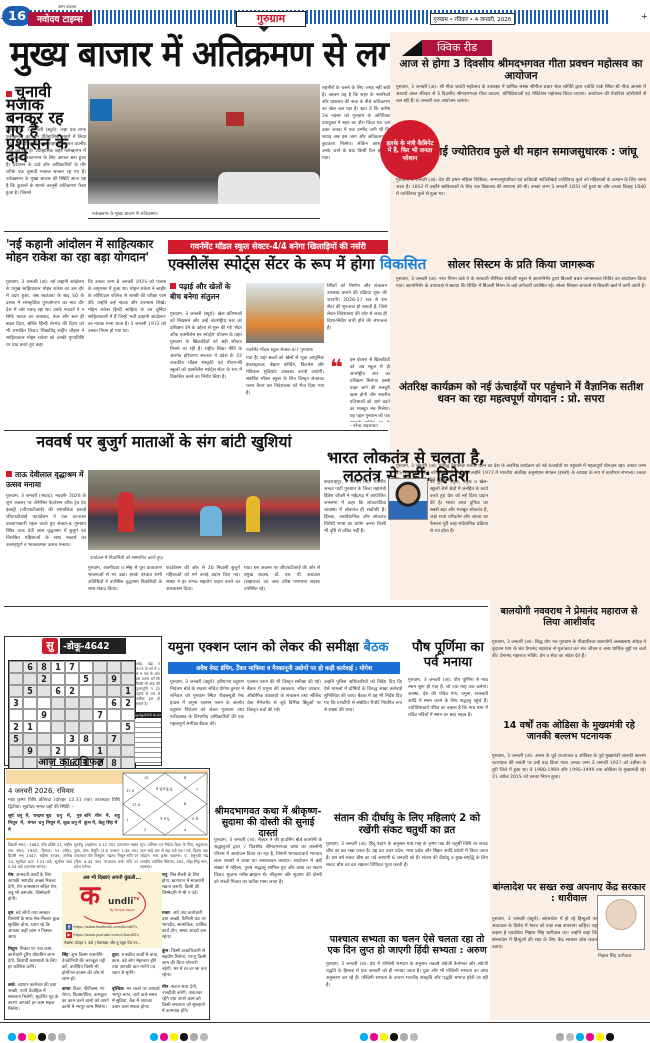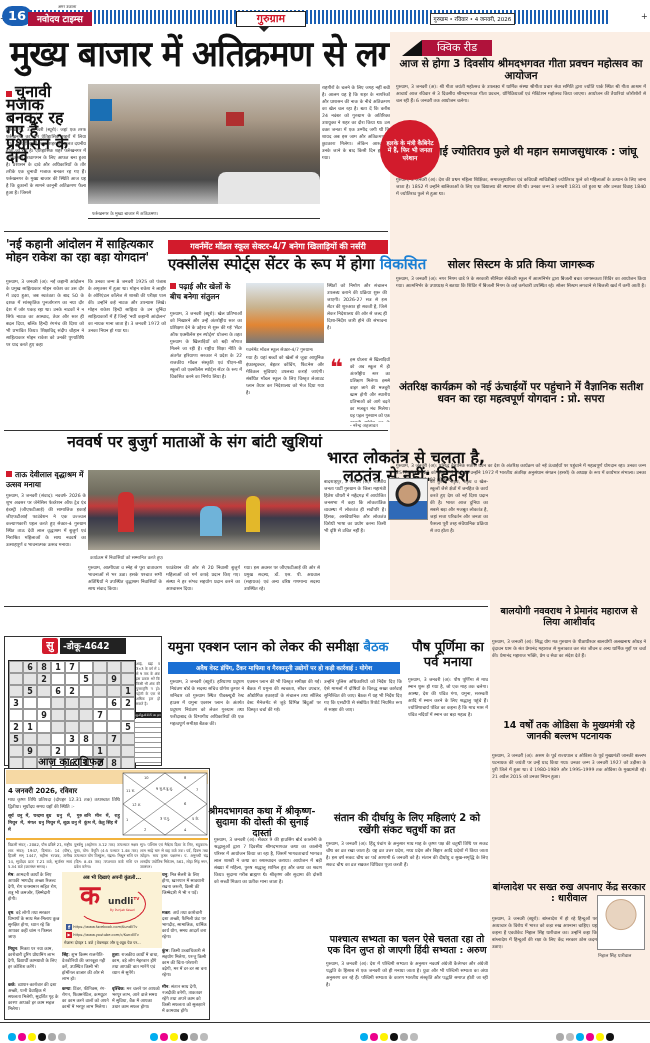--- a/index.html
+++ b/index.html
@@ -89,38 +89,38 @@
 <div class="abs rule" style="left:88px;top:218px;width:232px;height:0.5px"></div>
 <div class="abs col-text" style="left:322px;top:84px;width:68px;height:145px">राहगीरों के चलने के लिए जगह नहीं बची है। आलम यह है कि शहर के नागरिकों और प्रशासन की नाक के नीचे अतिक्रमण का खेल चल रहा है। बता दें कि करीब 24 नवंबर को गुरुग्राम के अतिरिक्त उपायुक्त ने शहर का दौरा किया था। उस वक्त जनता में एक उम्मीद जगी थी कि शायद अब इस जाम और अतिक्रमण से छुटकारा मिलेगा। लेकिन आश्वासन, उनके जाने के बाद किसी दिन हवा हो गया।</div>
 <div class="abs quote-circle" style="left:380px;top:120px;width:60px;height:60px;font-size:6px;padding:6px">हलके के मंत्री कैबिनेट में हैं, फिर भी जनता परेशान</div>
 
 <div class="abs" style="left:4px;top:231px;width:384px;height:1px;background:#333"></div>
 
 <div class="abs story-h" style="left:6px;top:238px;width:160px;font-size:11.5px;text-align:left">'नई कहानी आंदोलन में साहित्यकार मोहन राकेश का रहा बड़ा योगदान'</div>
 <div class="abs col-text" style="left:6px;top:278px;width:78px;height:150px">गुरुग्राम, 3 जनवरी (अ): नई कहानी आंदोलन के प्रमुख साहित्यकार मोहन राकेश का उस दौर में उदय हुआ, जब स्वतंत्रता के बाद 50 के दशक में सांस्कृतिक पुनर्जागरण का नया दौर देश में जोर पकड़ रहा था। उनके नाटकों ने न सिर्फ नाटक का आस्वाद, तेवर और स्तर ही बदल दिया, बल्कि हिन्दी रंगमंच की दिशा को भी प्रभावित किया। शिक्षाविद् संदीप चौहान ने साहित्यकार मोहन राकेश को उनकी पुण्यतिथि पर याद करते हुए कहा</div>
 <div class="abs col-text" style="left:88px;top:278px;width:78px;height:150px">कि उनका जन्म 8 जनवरी 1925 को पंजाब के अमृतसर में हुआ था। मोहन राकेश ने लाहौर के ओरिएंटल कॉलेज से शास्त्री की परीक्षा पास की। उन्होंने कई नाटक और उपन्यास लिखे। मोहन राकेश हिन्दी साहित्य के उन चुनिंदा साहित्यकारों में हैं जिन्हें 'नयी कहानी आंदोलन' का नायक माना जाता है। 3 जनवरी 1972 को उनका निधन हो गया था।</div>
 
-<div class="abs redband" style="left:168px;top:240px;width:220px;height:14px;font-size:8px;line-height:14px">गवर्नमेंट मॉडल स्कूल सेक्टर-4/7 बनेगा खिलाड़ियों की नर्सरी</div>
+<div class="abs redband" style="left:168px;top:240px;width:220px;height:14px;font-size:8px;line-height:14px">गवर्नमेंट मॉडल स्कूल सेक्टर-4/4 बनेगा खिलाड़ियों की नर्सरी</div>
 <div class="abs story-h" style="left:168px;top:256px;width:222px;font-size:15px;text-align:left;white-space:nowrap">
   <span>एक्सीलेंस स्पोर्ट्स सेंटर के रूप में होगा</span>
   <span style="color:#1a7fd4">विकसित</span>
 </div>
 <div class="abs sub-bullet" style="left:170px;top:282px;width:72px;font-size:7.5px;line-height:10px">पढ़ाई और खेलों के बीच बनेगा संतुलन</div>
 <div class="abs col-text" style="left:170px;top:310px;width:72px;height:118px">गुरुग्राम, 3 जनवरी (ब्यूरो): खेल प्रतिभाओं को निखारने और उन्हें अंतर्राष्ट्रीय स्तर का प्रशिक्षण देने के उद्देश्य से शुरू की गई 'सेंटर ऑफ एक्सीलेंस इन स्पोर्ट्स' योजना के तहत गुरुग्राम के खिलाड़ियों को बड़ी सौगात मिलने जा रही है। राष्ट्रीय शिक्षा नीति के अंतर्गत हरियाणा सरकार ने प्रदेश के 22 राजकीय मॉडल संस्कृति एवं पीएम-श्री स्कूलों को एक्सीलेंस स्पोर्ट्स सेंटर के रूप में विकसित करने का निर्णय लिया है।</div>
 <div class="abs photo" style="left:246px;top:283px;width:78px;height:60px;background:linear-gradient(180deg,#dfe7ee 0%,#c8b38f 40%,#e28533 70%,#7a7a7a 100%)"></div>
 <div class="abs caption" style="left:246px;top:346px;width:78px">गवर्नमेंट मॉडल स्कूल सेक्टर-4/7 गुरुग्राम।</div>
 <div class="abs col-text" style="left:246px;top:354px;width:78px;height:74px">गया है। यहां बच्चों को खेलों से जुड़ा आधुनिक इंफ्रास्ट्रक्चर, बेहतर कोचिंग, फिटनेस और मेडिकल सुविधाएं उपलब्ध कराई जाएंगी। संबंधित मॉडल स्कूल के लिए विस्तृत लेआउट प्लान तैयार कर निदेशालय को भेज दिया गया है।</div>
 <div class="abs col-text" style="left:327px;top:282px;width:60px;height:70px">स्थितों को निर्माण और संचालन उपलब्ध कराने की प्रक्रिया शुरू की जाएगी। 2026-27 सत्र से इस सेंटर की शुरुआत हो सकती है, जिसे लेकर निदेशालय की ओर से जल्द ही दिशा-निर्देश जारी होने की संभावना है।</div>
 <div class="abs" style="left:330px;top:355px;font-size:22px;color:#d21b2c;font-weight:bold">❝</div>
 <div class="abs col-text" style="left:350px;top:356px;width:40px;height:66px;font-size:4.4px">इस योजना से खिलाड़ियों को अब स्कूल में ही अंतर्राष्ट्रीय स्तर का प्रशिक्षण मिलेगा। इससे बाहर जाने की मजबूरी खत्म होगी और स्थानीय प्रतिभाओं को आगे बढ़ने का मजबूत मंच मिलेगा। यह पहल गुरुग्राम को एक उभरती स्पोर्ट्स हब के रूप में स्थापित करने की दिशा में महत्वपूर्ण कदम साबित होगी।</div>
 <div class="abs caption" style="left:350px;top:422px;width:40px">- नरेन्द्र अहलावत</div>
 
 <div class="abs" style="left:4px;top:430px;width:384px;height:1px;background:#333"></div>
 
-<div class="abs story-h" style="left:6px;top:434px;width:316px;font-size:15.5px;text-align:right">नववर्ष पर बुजुर्ग माताओं के संग बांटी खुशियां</div>
+<div class="abs story-h" style="left:6px;top:434px;width:316px;font-size:15.5px;text-align:center">नववर्ष पर बुजुर्ग माताओं के संग बांटी खुशियां</div>
 <div class="abs sub-bullet" style="left:6px;top:470px;width:80px;font-size:7.5px;line-height:10px">ताऊ देवीलाल वृद्धाश्रम में उत्सव मनाया</div>
 <div class="abs col-text" style="left:6px;top:492px;width:80px;height:110px">गुरुग्राम, 3 जनवरी (संवाद): नववर्ष- 2026 के शुभ अवसर पर जेनेसिस फेडरेशन ऑफ ट्रेड एंड इंडस्ट्री (जीएफटीआई) की सामाजिक इकाई जीएफटीआई फाउंडेशन ने एक उज्ज्वल कल्याणकारी पहल करते हुए सेक्टर-4 गुरुग्राम स्थित ताऊ देवी लाल वृद्धाश्रम में बुजुर्ग एवं निराश्रित महिलाओं के साथ नववर्ष का उत्साहपूर्ण व भावनात्मक उत्सव मनाया।</div>
 <div class="abs photo" style="left:88px;top:470px;width:232px;height:80px;background:linear-gradient(180deg,#8d8b7a 0%,#6e6a5c 30%,#c23b3b 45%,#3a3a4a 60%,#5a5a58 80%,#a8a294 100%)">
   <div style="position:absolute;left:30px;top:22px;width:16px;height:40px;background:#cc3030;border-radius:6px 6px 0 0"></div>
   <div style="position:absolute;left:158px;top:26px;width:14px;height:36px;background:#e3b82a;border-radius:6px 6px 0 0"></div>
   <div style="position:absolute;left:112px;top:36px;width:22px;height:30px;background:#6fb3d9;border-radius:8px 8px 0 0"></div>
 </div>
 <div class="abs caption" style="left:90px;top:554px;width:200px">कार्यक्रम में निवासियों को सम्मानित करते हुए।</div>
 <div class="abs col-text" style="left:88px;top:564px;width:74px;height:40px">गुरुग्राम, आत्मीयता व स्नेह से पूरा वातावरण भावनाओं से भर उठा। इसके पश्चात सभी अतिथियों ने उपस्थित वृद्धाश्रम निवासियों के साथ संवाद किया।</div>
 <div class="abs col-text" style="left:166px;top:564px;width:74px;height:40px">फाउंडेशन की ओर से 20 निवासी बुजुर्ग महिलाओं को गर्म कपड़े प्रदान किए गए। संस्था ने हर संभव सहयोग प्रदान करने का आश्वासन दिया।</div>
@@ -231,21 +231,21 @@
 <div class="abs col-text" style="left:170px;top:678px;width:74px;height:96px">गुरुग्राम, 3 जनवरी (ब्यूरो): हरियाणा प्रदूषण नियंत्रण बोर्ड के सदस्य सचिव योगेश कुमार ने शनिवार को गुरुग्राम स्थित पीडब्ल्यूडी रेस्ट हाउस में यमुना एक्शन प्लान के अंतर्गत प्रदूषण नियंत्रण को लेकर गुरुग्राम तथा फरीदाबाद के विभागीय अधिकारियों की एक महत्वपूर्ण समीक्षा बैठक की।</div>
 <div class="abs col-text" style="left:247px;top:678px;width:74px;height:96px">एक्शन प्लान की भी विस्तृत समीक्षा की गई। बैठक में यमुना की स्वच्छता, सीवर उपचार, औद्योगिक इकाइयों के संचालन तथा सॉलिड वेस्ट मैनेजमेंट से जुड़े विभिन्न बिंदुओं पर विस्तृत चर्चा की गई।</div>
 <div class="abs col-text" style="left:324px;top:678px;width:78px;height:104px">उन्होंने पुलिस अधिकारियों को निर्देश दिए कि ऐसे मामलों में दोषियों के विरुद्ध सख्त कार्रवाई सुनिश्चित की जाए। बैठक में यह भी निर्देश दिए गए कि एसटीपी से संबंधित रिपोर्ट नियमित रूप से साझा की जाए।</div>
 
 <div class="abs story-h" style="left:408px;top:640px;width:80px;font-size:13px">पौष पूर्णिमा का पर्व मनाया</div>
 <div class="abs col-text" style="left:408px;top:676px;width:80px;height:108px">गुरुग्राम, 3 जनवरी (अ): पौष पूर्णिमा से माघ स्नान शुरू हो गया है, जो एक माह तक चलेगा। आस्था, देश की पवित्र गंगा, यमुना, सरस्वती आदि में स्नान करने के लिए श्रद्धालु पहुंचे हैं। ज्योतिषाचार्य पंडित का कहना है कि माघ मास में पवित्र नदियों में स्नान का बड़ा महत्व है।</div>
 
 <div class="abs rashi-box" style="left:4px;top:768px;width:206px;height:252px"></div>
 <div class="abs" style="left:6px;top:770px;width:202px;height:14px;background:#f6d9a4"></div>
 <div class="abs story-h" style="left:30px;top:756px;width:82px;font-size:10px">आज का राशिफल</div>
-<div class="abs" style="left:8px;top:786px;width:110px;font-size:7px;font-weight:bold">4 जनवरी 2026, रविवार</div>
+<div class="abs" style="left:8px;top:786px;width:110px;font-size:7px;font-weight:normal">4 जनवरी 2026, रविवार</div>
 <div class="abs col-text" style="left:8px;top:796px;width:112px;height:14px">माघ कृष्ण तिथि प्रतिपदा (दोपहर 12.31 तक) तत्पश्चात तिथि द्वितीया। सूर्योदय समय ग्रहों की स्थिति :-</div>
 <div class="abs col-text" style="left:8px;top:812px;width:36px;height:22px;font-weight:bold">सूर्य धनु में, चन्द्रमा मिथुन में, मंगल धनु में</div>
 <div class="abs col-text" style="left:46px;top:812px;width:36px;height:22px;font-weight:bold">बुध धनु में, गुरु मिथुन में, शुक्र धनु में</div>
 <div class="abs col-text" style="left:84px;top:812px;width:36px;height:22px;font-weight:bold">शनि मीन में, राहु कुंभ में, केतु सिंह में</div>
 <svg class="abs" style="left:122px;top:772px" width="86" height="64" viewBox="0 0 86 64">
   <rect x="1" y="1" width="84" height="62" fill="#fff" stroke="#444" stroke-width="0.6"></rect>
   <line x1="1" y1="1" x2="85" y2="63" stroke="#444" stroke-width="0.5"></line>
   <line x1="85" y1="1" x2="1" y2="63" stroke="#444" stroke-width="0.5"></line>
   <polygon points="43,1 85,32 43,63 1,32" fill="none" stroke="#444" stroke-width="0.6"></polygon>
 </svg>
@@ -291,21 +291,21 @@
 
 <div class="abs rashi-cell" style="left:62px;top:952px;width:48px;height:32px"><b>सिंह</b>: <span>शुभ किस्म राजनीति-वेतबोनियों की जानबूझ नहीं करें, उपस्थित किसी भी हॉर्मोनल बाजार की ओर से लाभ हो।</span></div>
 <div class="abs rashi-cell" style="left:62px;top:986px;width:48px;height:32px"><b>कन्या</b>: <span>टिंबर, फीनिक्स, रंग-रोगन, फिक्सनेटिल, कम्प्यूटर का काम करने वालों को अपने कामों में भरपूर लाभ मिलेगा।</span></div>
 <div class="abs rashi-cell" style="left:112px;top:952px;width:48px;height:32px"><b>तुला</b>: <span>राजकीय कार्यों में बाधा, काम, बड़े लोग मेहरबान होंगे तथा आपकी बात मानेंगे एवं ध्यान से सुनेंगे।</span></div>
 <div class="abs rashi-cell" style="left:112px;top:986px;width:48px;height:32px"><b>वृश्चिक</b>: <span>मन चलने पर आपको भरपूर लाभ, आने वाले समय में सुविधा, बैंक में आपका उधार काम सफल होगा।</span></div>
 <div class="abs rashi-cell" style="left:162px;top:872px;width:46px;height:36px"><b>धनु</b>: <span>मित्र सैलरी के लिए होगा, खानपान में सावधानी रखना जरूरी, किसी की जिम्मेदारी में भी न पड़ें।</span></div>
 <div class="abs rashi-cell" style="left:162px;top:910px;width:46px;height:36px"><b>मकर</b>: <span>अर्थ तथा कारोबारी दशा अच्छी, फैमिली फ्रंट पर भागदौड़, सामाजिक, धार्मिक कार्य योग, समय आदर्श बना रहेगा।</span></div>
 <div class="abs rashi-cell" style="left:162px;top:948px;width:46px;height:34px"><b>कुंभ</b>: <span>किसी उच्चाधिकारी से सहयोग मिलेगा, परन्तु किसी काम की चिंता-परेशानी बढ़ेगी, मन में डर-डर सा बना रहेगा।</span></div>
 <div class="abs rashi-cell" style="left:162px;top:984px;width:46px;height:34px"><b>मीन</b>: <span>संतान साथ देगी, नजदीकी बनेगी, ताकतवर रहेंगे तथा अपने काम को किसी सफलता को सुलझाने में कामयाब होंगे।</span></div>
 
-<div class="abs story-h" style="left:208px;top:806px;width:108px;font-size:9.5px">श्रीमदभागवत कथा में श्रीकृष्ण-सुदामा की दोस्ती की सुनाई दास्तां</div>
+<div class="abs story-h" style="left:214px;top:806px;width:108px;font-size:9.5px">श्रीमदभागवत कथा में श्रीकृष्ण-सुदामा की दोस्ती की सुनाई दास्तां</div>
 <div class="abs col-text" style="left:214px;top:836px;width:108px;height:180px">गुरुग्राम, 3 जनवरी (अ): सैक्टर 9 की हाउसिंग बोर्ड कालोनी के श्रद्धालुओं द्वारा 7 दिवसीय श्रीमदभागवत कथा का कालोनी परिसर में आयोजन किया जा रहा है, जिसमें भागवताचार्य भागवत लाल शास्त्री ने कथा का रसास्वादन कराया। आयोजन में बड़ी संख्या में महिला, पुरुष श्रद्धालु शामिल हुए और कथा का श्रवण किया। सुदामा गरीब ब्राह्मण थे। श्रीकृष्ण और सुदामा की दोस्ती को सच्ची मित्रता का प्रतीक माना जाता है।</div>
 
 <div class="abs story-h" style="left:326px;top:812px;width:162px;font-size:10px">संतान की दीर्घायु के लिए महिलाएं 2 को रखेंगी संकट चतुर्थी का व्रत</div>
 <div class="abs col-text" style="left:326px;top:840px;width:162px;height:80px">गुरुग्राम, 3 जनवरी (अ): हिंदू पंचांग के अनुसार माघ माह के कृष्ण पक्ष की चतुर्थी तिथि पर सकट चौथ का व्रत रखा जाता है। यह व्रत उत्तर प्रदेश, मध्य प्रदेश और बिहार आदि प्रदेशों में किया जाता है। इस वर्ष सकट चौथ का पर्व आगामी 6 जनवरी को है। संतान की दीर्घायु व सुख-समृद्धि के लिए सकट चौथ का व्रत रखकर विधिवत पूजा करती हैं।</div>
 
 <div class="abs story-h" style="left:326px;top:934px;width:162px;font-size:9.5px">पाश्चात्य सभ्यता का चलन ऐसे चलता रहा तो एक दिन लुप्त हो जाएगी हिंदी सभ्यता : अरुण</div>
 <div class="abs col-text" style="left:326px;top:960px;width:162px;height:56px">गुरुग्राम, 3 जनवरी (अ): देश में पश्चिमी सभ्यता के अनुसार नववर्ष अंग्रेजी कैलेण्डर और अंग्रेजी पद्धति के हिसाब से एक जनवरी को ही मनाया जाता है। युवा और भी पश्चिमी सभ्यता का अंधा अनुसरण कर रहे हैं। पश्चिमी सभ्यता के कारण भारतीय संस्कृति और पद्धति समाप्त होती जा रही है।</div>
 
 <div class="abs" style="left:0;top:1022px;width:650px;height:1px;background:#333"></div>
 <div class="abs" style="left:8px;top:1026px">

